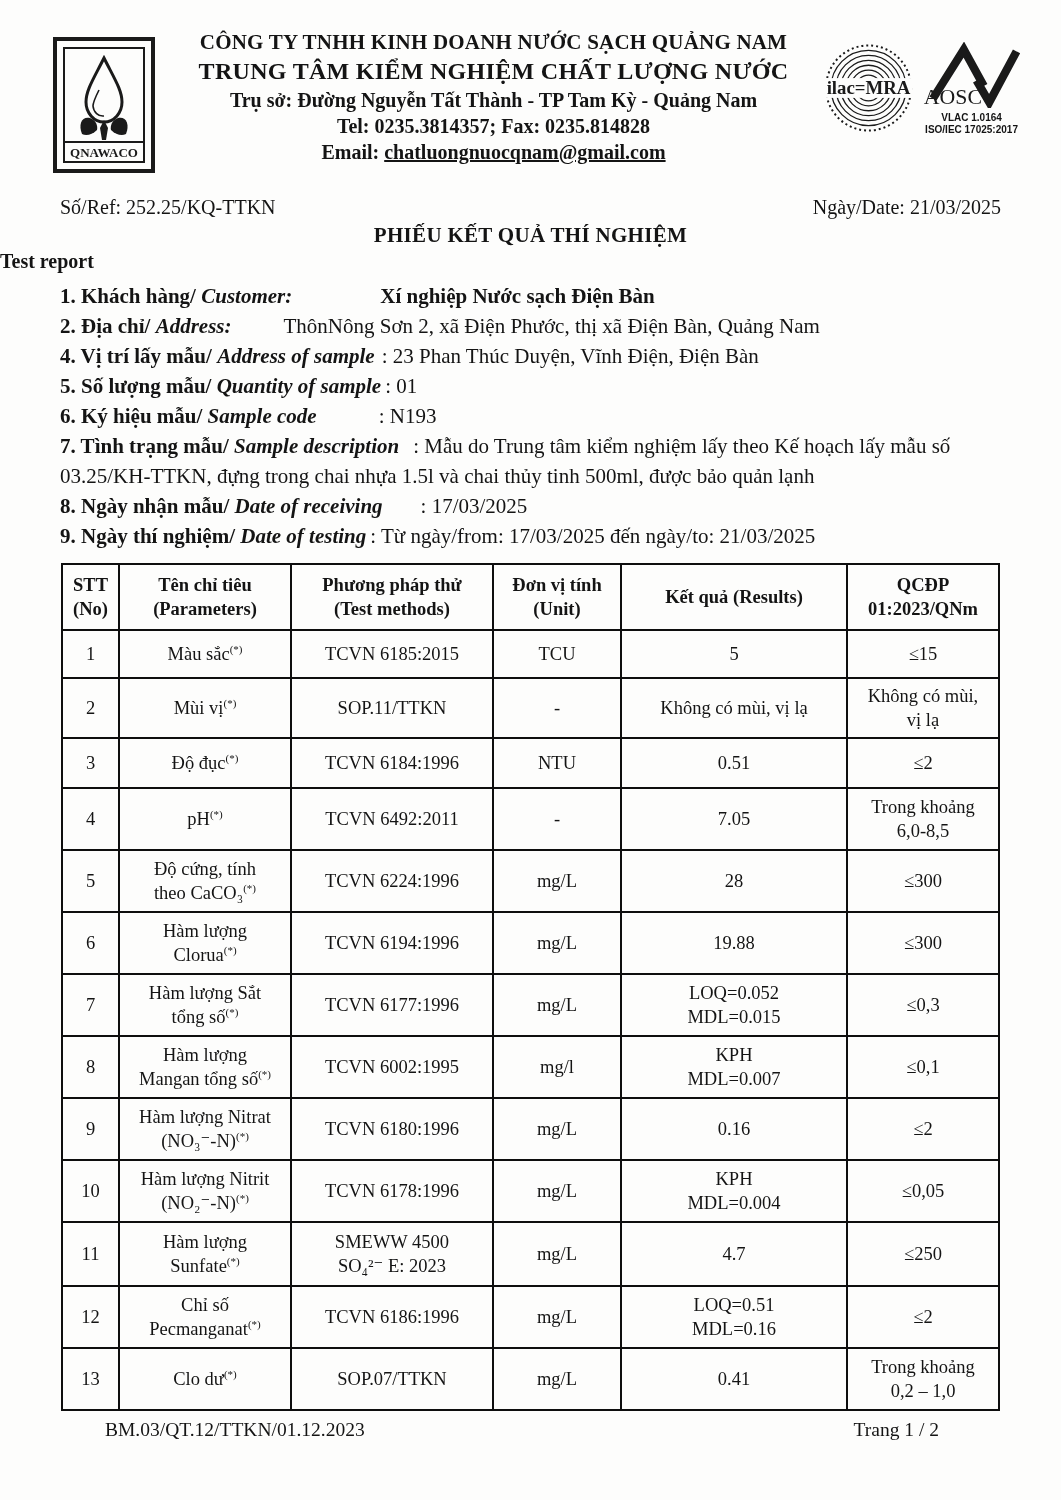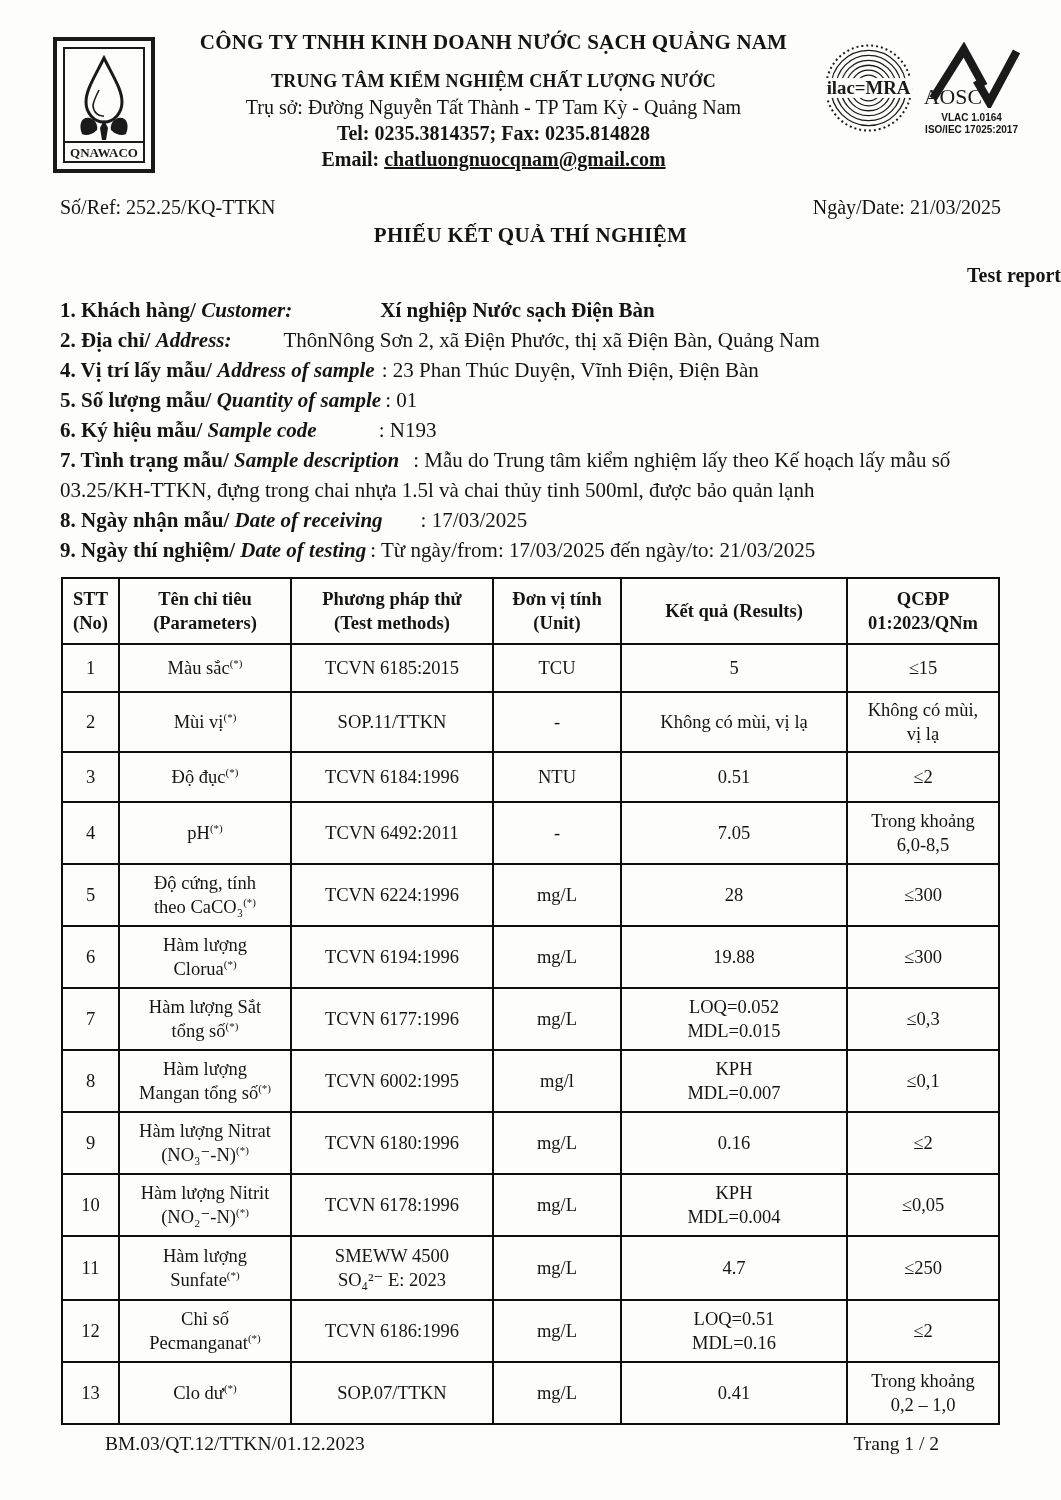--- a/index.html
+++ b/index.html
@@ -7,33 +7,33 @@
   .page {
     position:relative; width:1061px; height:1500px; margin:0 auto;
     background:#fdfdfc; color:#141414; overflow:hidden;
     font-family:"Liberation Serif","DejaVu Serif",serif;
   }
   
   .header { display:flex; align-items:flex-start; padding:30px 38px 0 52px; }
   .logo-left { width:112px; flex:0 0 112px; padding-top:6px; }
   .head-center { flex:1; text-align:center; padding:0 4px; }
   .h-company { font-size:21px; font-weight:bold; letter-spacing:.2px; }
-  .h-center  { font-size:18px; font-weight:bold; margin-top:16px; letter-spacing:.3px; }
-  .h-addr    { font-size:20px; font-weight:normal; margin-top:4px; }
+  .h-center  { font-size:24px; font-weight:bold; margin-top:3px; letter-spacing:.3px; }
+  .h-addr    { font-size:20px; font-weight:bold; margin-top:4px; }
   .h-tel     { font-size:20px; font-weight:bold; margin-top:3px; }
   .h-email   { font-size:20px; font-weight:bold; margin-top:3px; }
   .h-email .mail { text-decoration:underline; }
   .logos-right { width:200px; flex:0 0 200px; display:flex; gap:6px; padding-top:12px; }
   .aosc-block { text-align:center; width:104px; }
   .aosc-sub { font-family:"Liberation Sans","DejaVu Sans",sans-serif; font-size:10px; font-weight:bold; line-height:12px; }
   
   .meta { display:flex; justify-content:space-between; padding:18px 60px 0 60px; font-size:20px; }
   
   .title { text-align:center; font-size:21px; font-weight:bold; margin-top:4px; letter-spacing:.3px; }
-  .subtitle { text-align:right; font-size:20px; font-weight:bold; margin-top:16px; }
+  .subtitle { text-align:left; font-size:20px; font-weight:bold; margin-top:2px; }
   
   .info { padding:8px 70px 0 60px; font-size:21px; line-height:30px; }
   .info .lbl { font-weight:bold; }
   .info .en  { font-weight:bold; font-style:italic; }
   .info .val { font-weight:normal; }
   .info .val.bold { font-weight:bold; }
   .gap90{ display:inline-block; width:88px; } .gap57{ display:inline-block; width:52px; }
   .gap50{ display:inline-block; width:48px; } .gap7 { display:inline-block; width:7px;  }
   .gap0 { display:inline-block; width:4px;  } .gap65{ display:inline-block; width:62px; }
   .gap15{ display:inline-block; width:14px; } .gap40{ display:inline-block; width:38px; }

